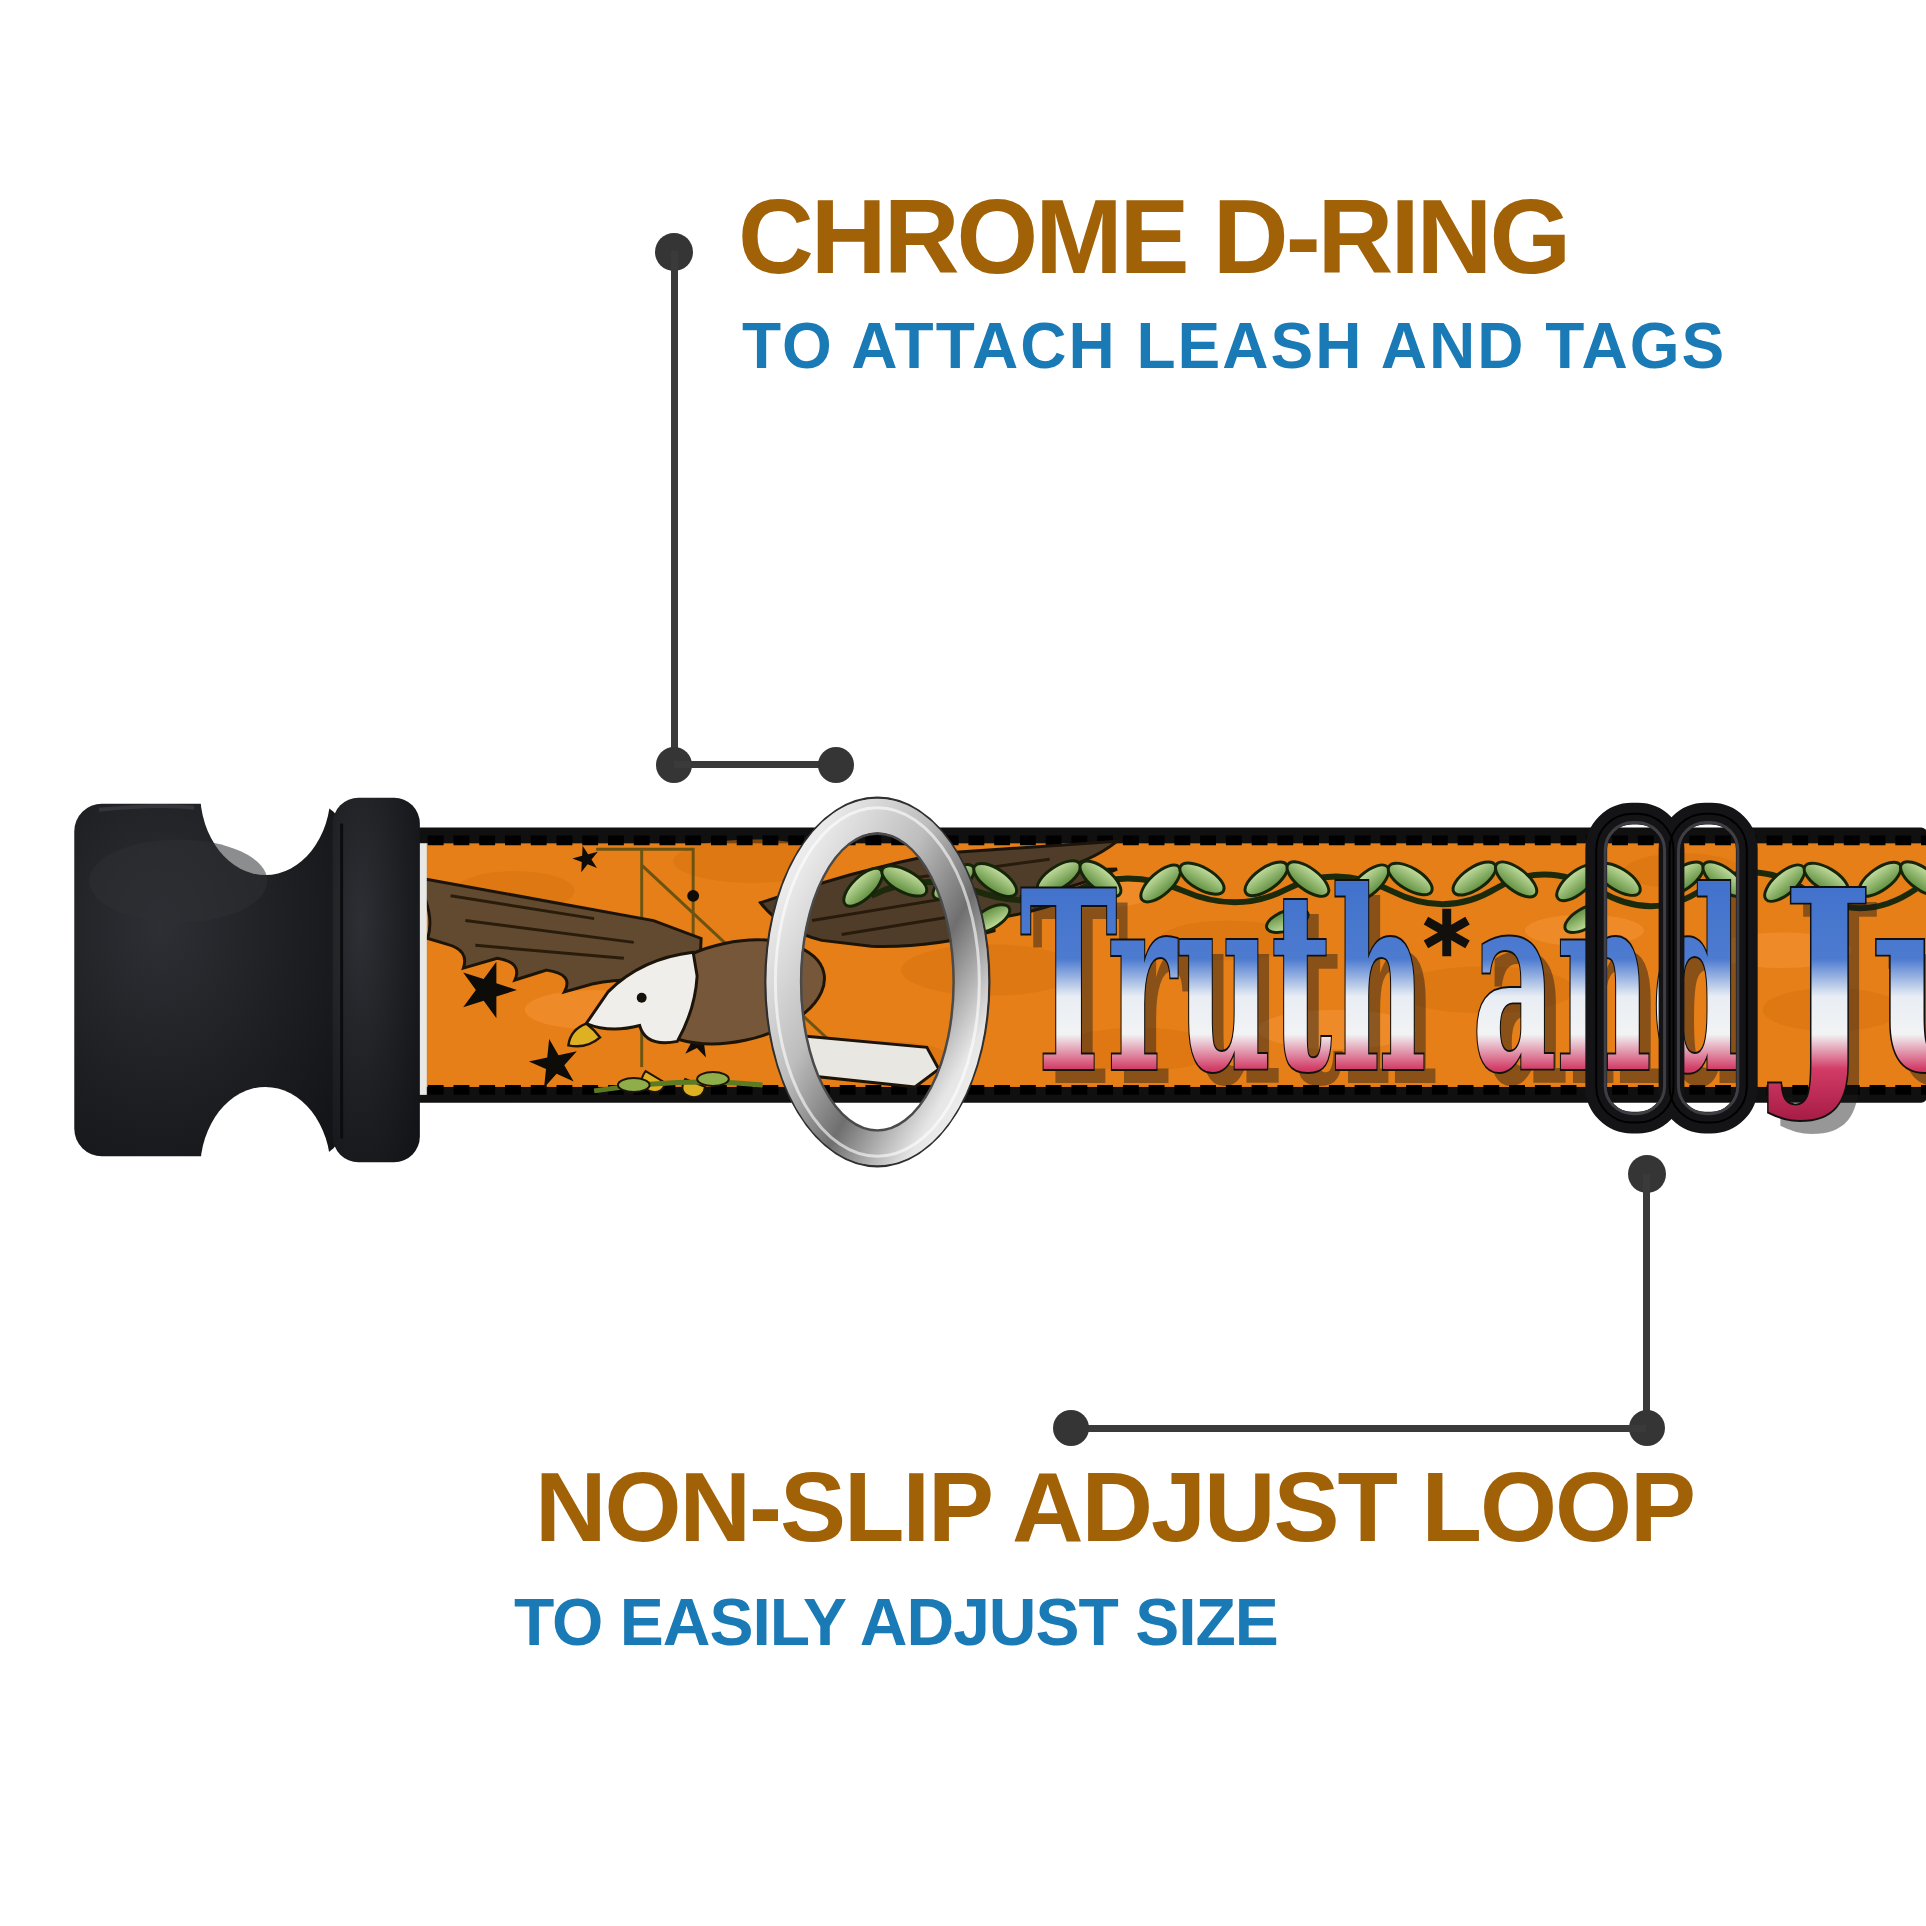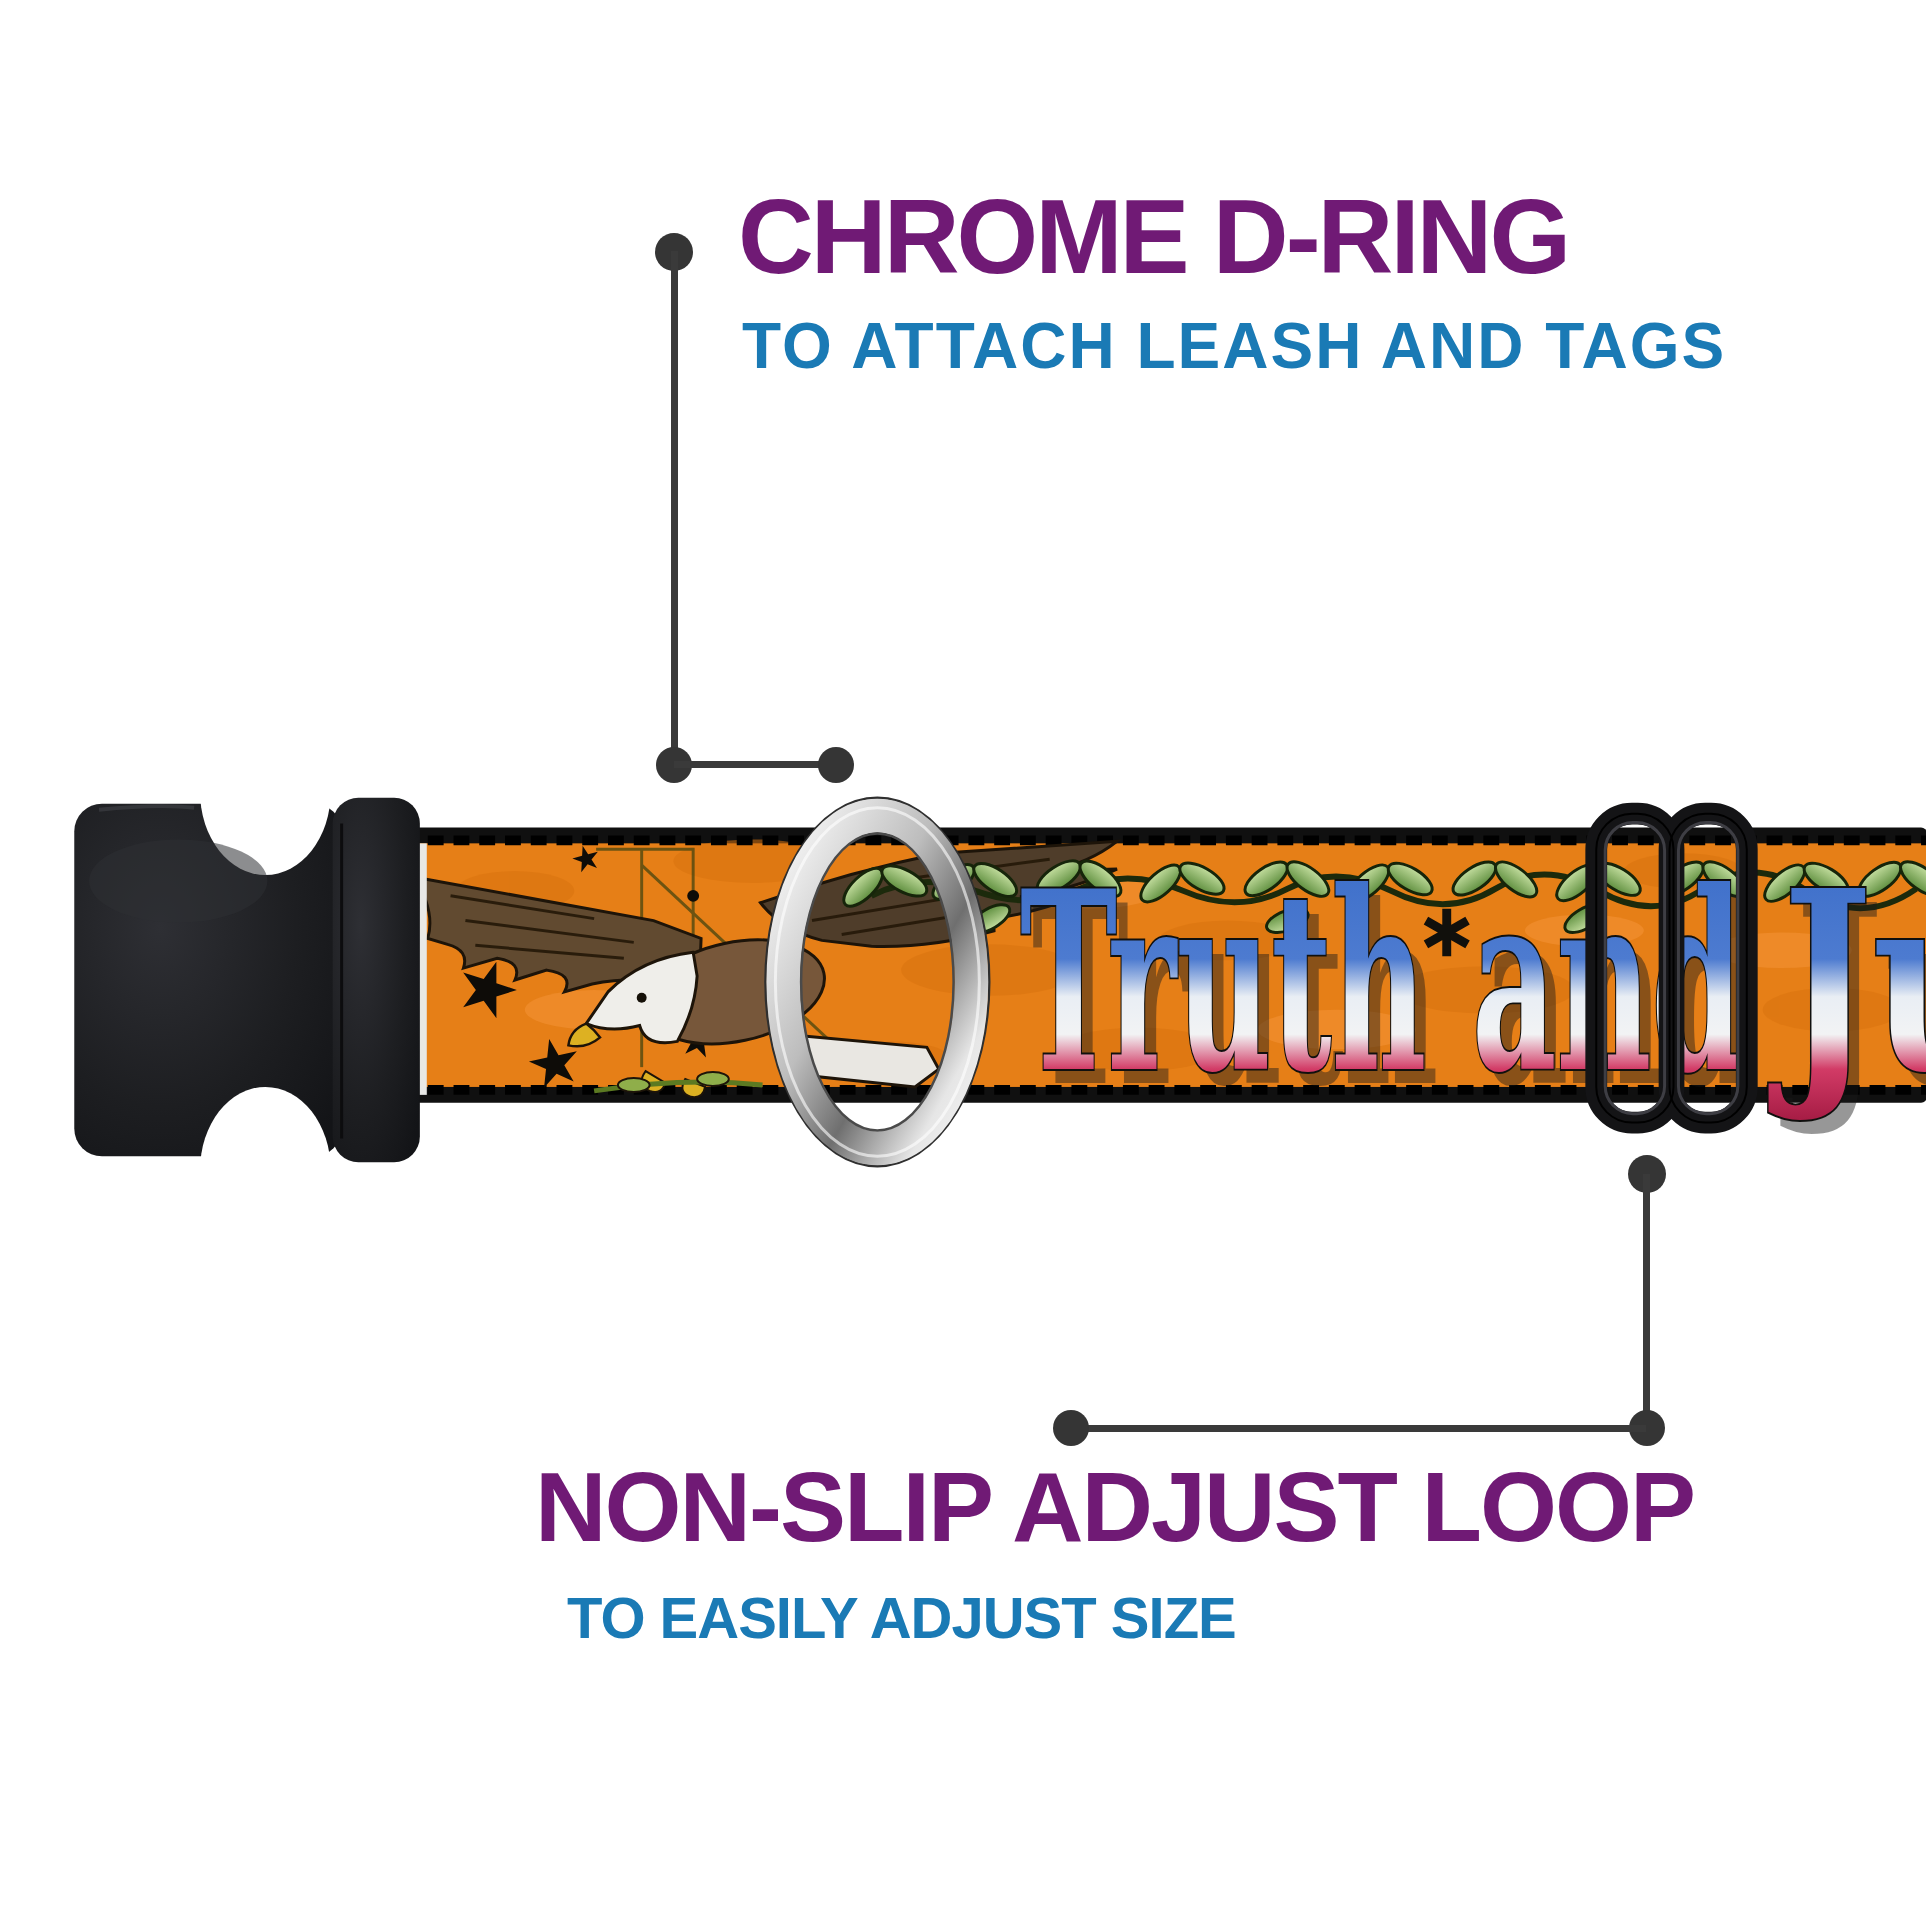--- a/index.html
+++ b/index.html
@@ -1,26 +1,26 @@
 <!DOCTYPE html>
 <html><head>
 <meta charset="utf-8">
 <style>
   html,body{margin:0;padding:0;background:#ffffff;}
   body{width:1927px;height:1927px;position:relative;overflow:hidden;
        font-family:"Liberation Sans",sans-serif;}
   .abs{position:absolute;}
   .callout-dot{position:absolute;background:#353535;border-radius:50%;}
   .callout-line{position:absolute;background:#3a3a3a;}
-  .title{position:absolute;color:#701a75;font-weight:bold;line-height:1;white-space:nowrap;}
+  .title{position:absolute;color:#a16207;font-weight:bold;line-height:1;white-space:nowrap;}
   .subtitle{position:absolute;color:#1a7ab5;font-weight:bold;line-height:1;white-space:nowrap;}
   #top-title{left:738px;top:184px;font-size:105px;letter-spacing:-3px;}
   #top-subtitle{left:742px;top:314px;font-size:64px;letter-spacing:2px;}
   #bottom-title{left:535px;top:1457px;font-size:99px;letter-spacing:-2px;}
-  #bottom-subtitle{left:567px;top:1589px;font-size:58px;letter-spacing:-1px;}
+  #bottom-subtitle{left:514px;top:1589px;font-size:66px;letter-spacing:-1px;}
   svg text{font-family:"DejaVu Serif",serif;font-weight:bold;}
 </style>
 </head>
 <body>
 
 <svg class="abs" style="left:0;top:772px;" width="1927" height="416" viewBox="0 780 1946 420">
   <defs>
     <radialGradient id="buckleGrad" cx="32%" cy="35%" r="85%">
       <stop offset="0%" stop-color="#2e2f34"></stop>
       <stop offset="60%" stop-color="#1d1e21"></stop>

